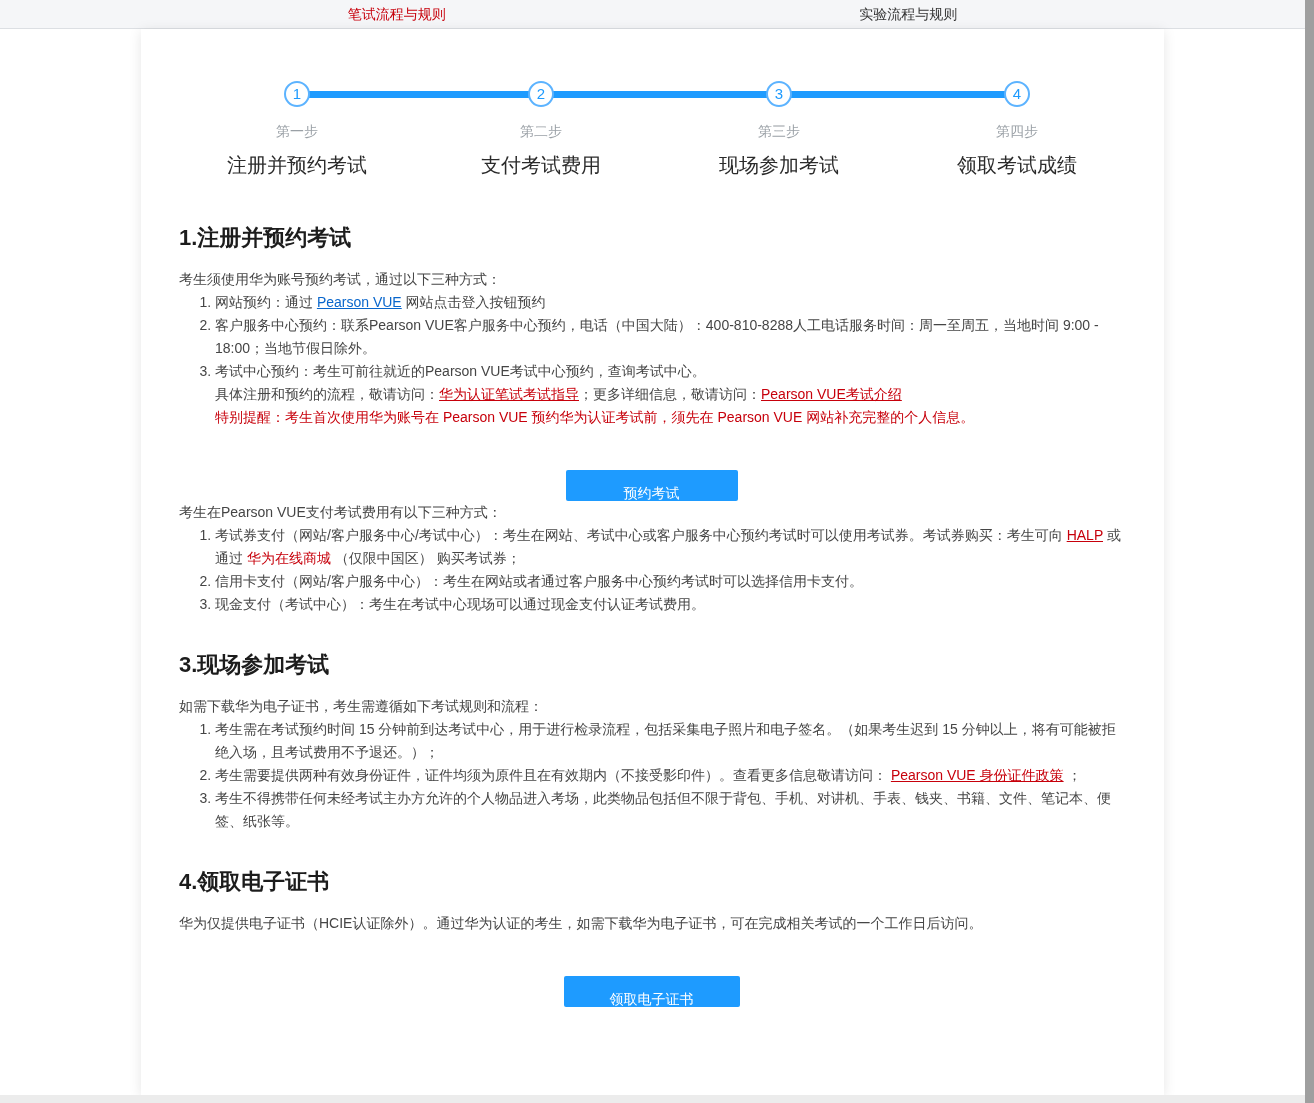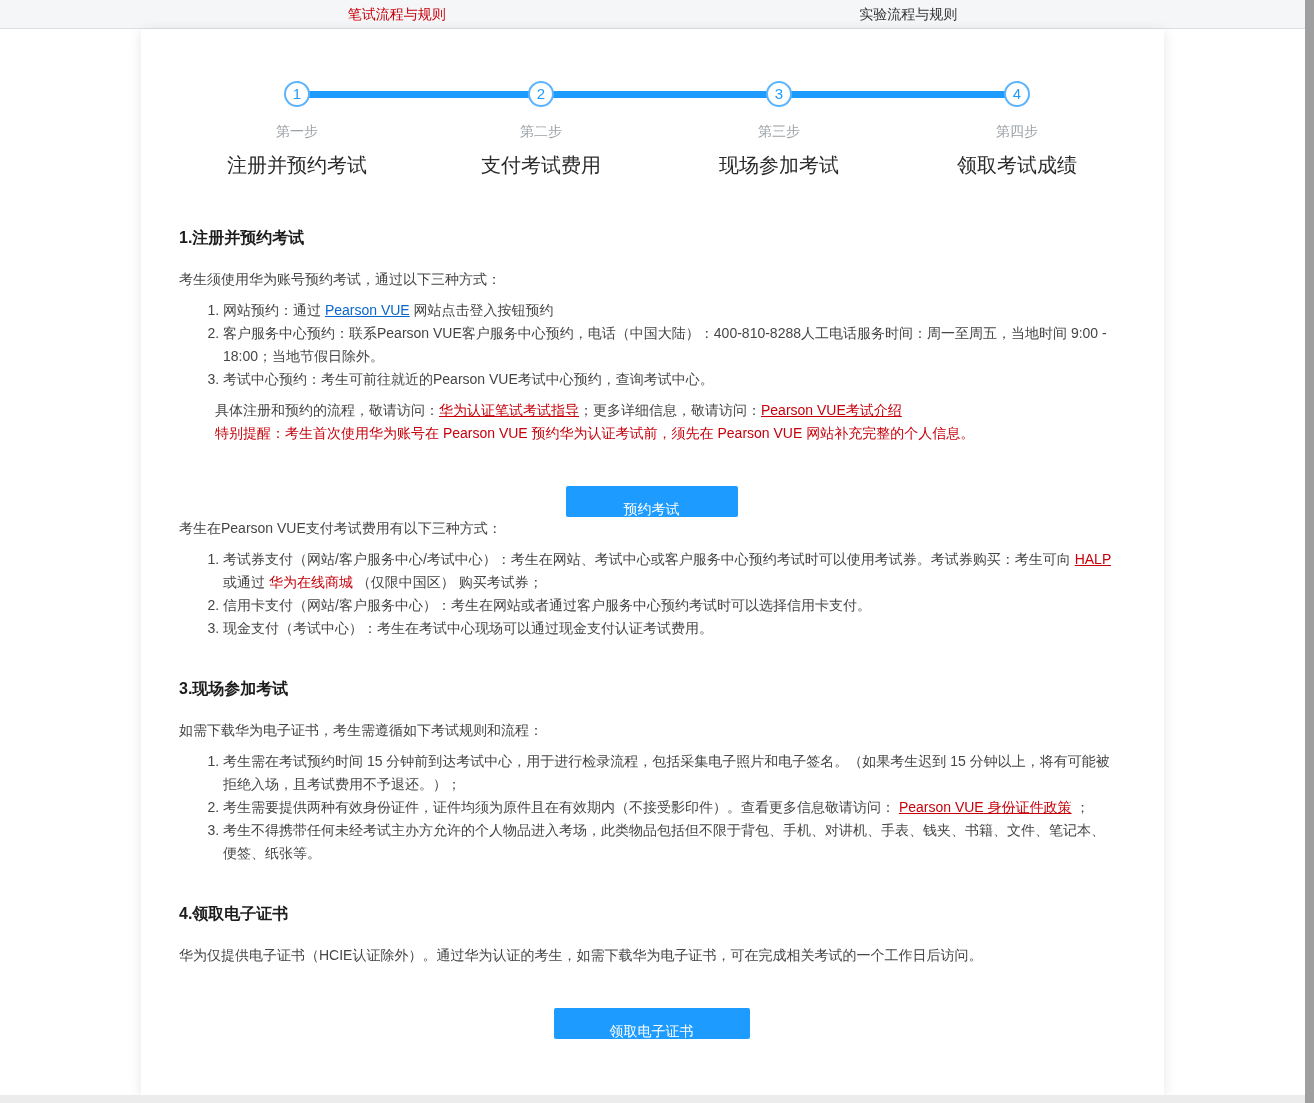--- a/index.html
+++ b/index.html
@@ -94,31 +94,31 @@
     color: #2b2b2b;
     font-size: 20px;
   }
   
   .content {
     padding: 0 40px 0 38px;
     font-size: 14px;
     line-height: 23px;
   }
   .sec-title {
-    font-size: 16px;
+    font-size: 22px;
     line-height: 25px;
     font-weight: bold;
     color: var(--title);
     margin: 0 0 18px 0;
   }
   .mt-b { margin-top: 41px; }
   .mt-c { margin-top: 36px; }
   .content p { margin: 0; }
   .content ol {
-    margin: 8px;
+    margin: 0;
     padding-left: 36px;
   }
   .content li { line-height: 23px; }
   a { cursor: pointer; }
   a.blue { color: var(--link-blue); text-decoration: underline; }
   a.red-u { color: var(--red); text-decoration: underline; }
   a.red { color: var(--red); text-decoration: none; }
   .reminder { margin-left: 36px; }
   .reminder.warn { color: var(--red); }
   .btn {
@@ -130,21 +130,21 @@
     background: var(--accent);
     color: #ffffff;
     font-size: 14px;
     font-family: "Liberation Sans", sans-serif;
     text-align: center;
     border: none;
     border-radius: 2px;
     cursor: pointer;
   }
   .btn-book { width: 172px; }
-  .btn-cert { width: 196px; }
+  .btn-cert { width: 176px; }
   
   .footer-strip {
     position: absolute;
     left: 0; top: 1095px;
     width: 100%; height: 8px;
     background: #ececec;
   }
   .scrollbar {
     position: absolute;
     right: 0; top: 0;

